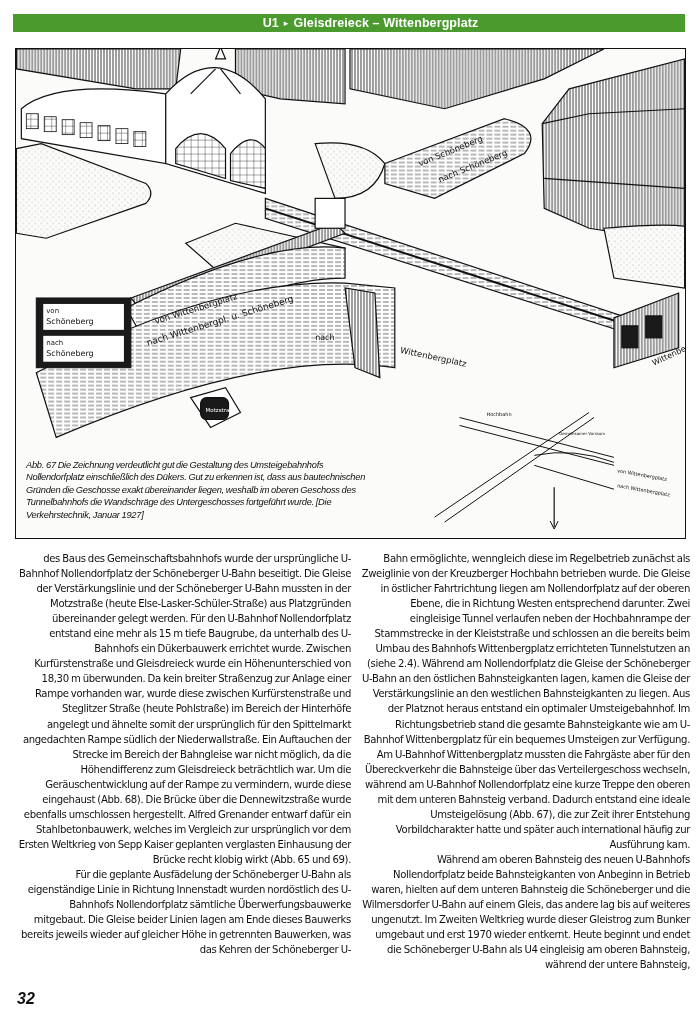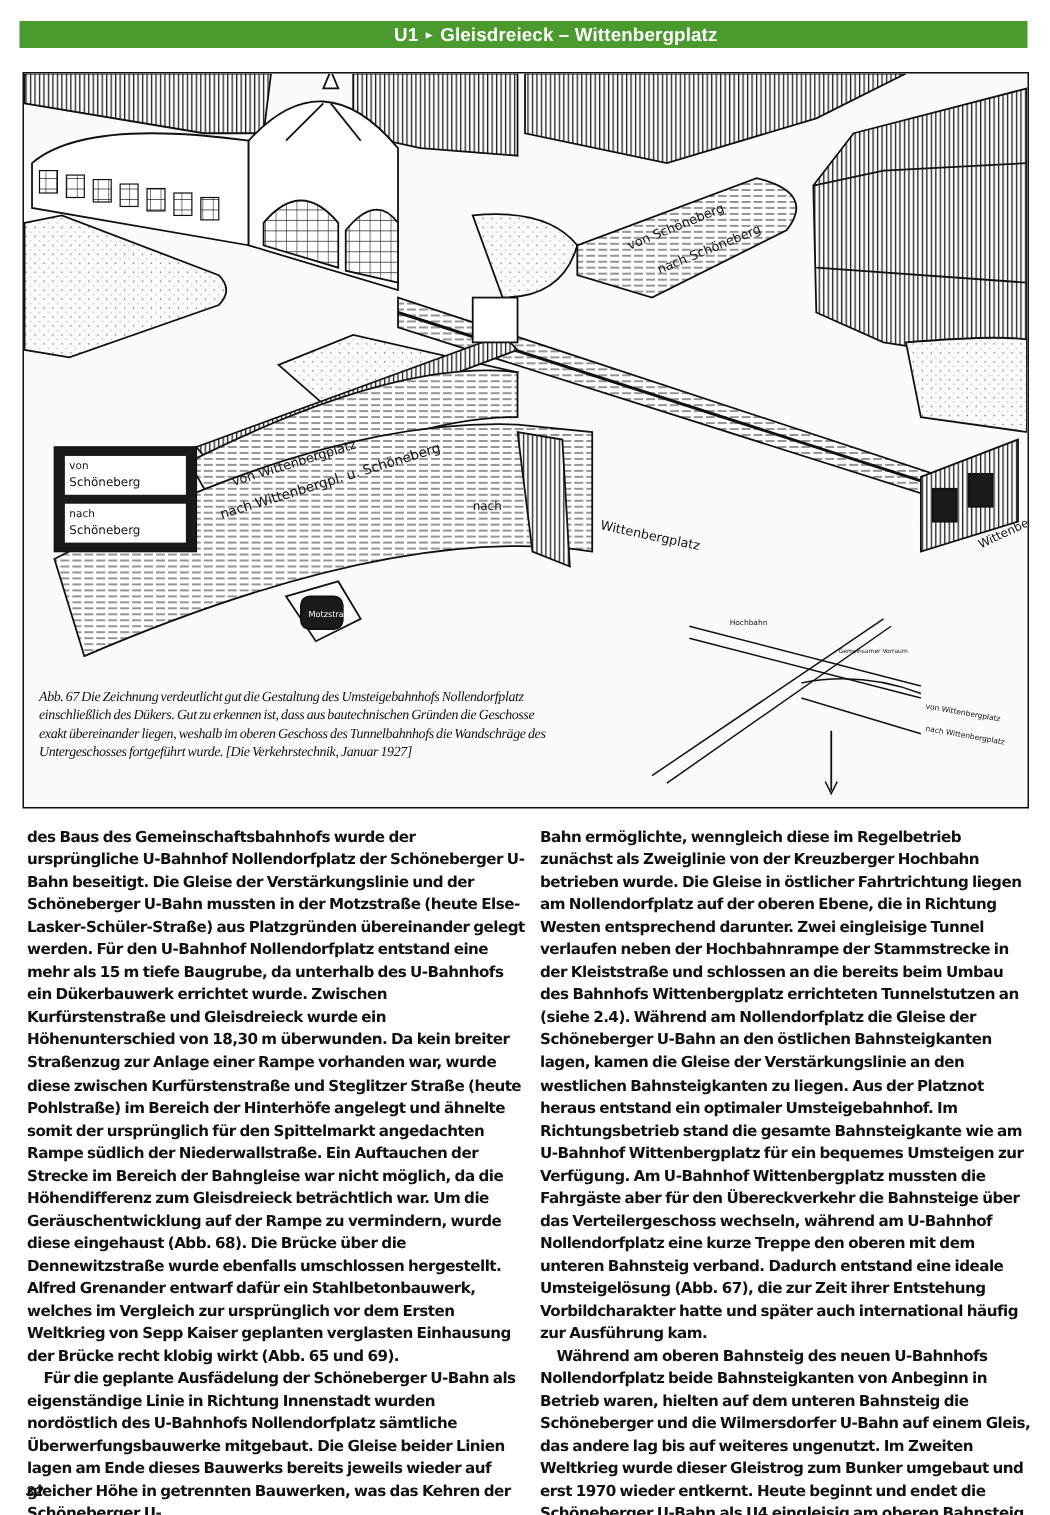--- a/index.html
+++ b/index.html
@@ -15,38 +15,38 @@
   .header-bar .sep { font-weight: normal; font-size: 9px; margin: 0 5px; position: relative; top: -1px; }
 
   .figure-frame {
     position: absolute; left: 15px; top: 48px; width: 671px; height: 491px;
     border: 1.5px solid #111; background: #fbfbfa; overflow: hidden;
   }
   .figure-frame svg { position: absolute; left: 0; top: 0; width: 100%; height: 100%; }
 
   .caption {
     position: absolute; left: 10px; top: 410px; width: 340px;
-    font-family: Liberation Serif, serif; font-style: italic; font-size: 9.3px;
+    font-family: Liberation Sans, sans-serif; font-style: italic; font-size: 9.3px;
     line-height: 12.4px; color: #111; letter-spacing: -0.25px; word-spacing: -0.5px;
   }
 
   .col {
     position: absolute; top: 551px; width: 333px;
     font-family: "DejaVu Sans", sans-serif; font-size: 10.1px; line-height: 15.05px;
     color: #111; letter-spacing: -0.35px; word-spacing: -0.6px;
   }
   .col.left { left: 18px; }
   .col.right { left: 360px; width: 330px; }
-  .col p { text-align: left; font-weight: bold; }
+  .col p { text-align: right; }
   .col p.indent { text-indent: 11px; }
 
   .page-number {
     position: absolute; left: 17px; top: 990px;
-    font-family: Liberation Mono, monospace; font-style: italic; font-weight: bold;
-    font-size: 10px; color: #111;
+    font-family: Liberation Sans, sans-serif; font-style: italic; font-weight: bold;
+    font-size: 16px; color: #111;
   }
 </style>
 </head>
 <body>
 
 <div class="header-bar">
   <span>U1</span><span class="sep">▸</span><span>Gleisdreieck – Wittenbergplatz</span>
 </div>
 
 <div class="figure-frame">

